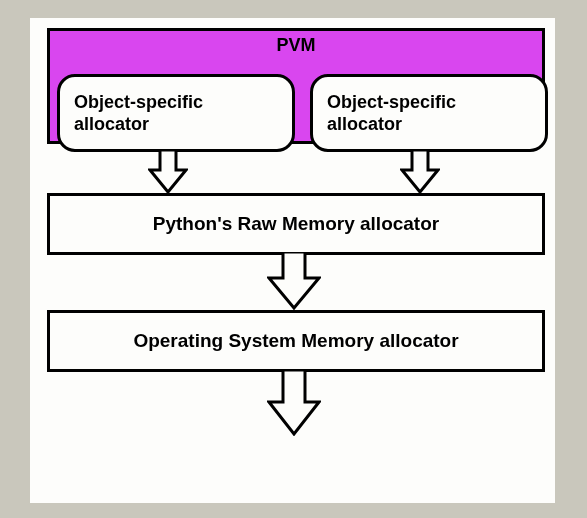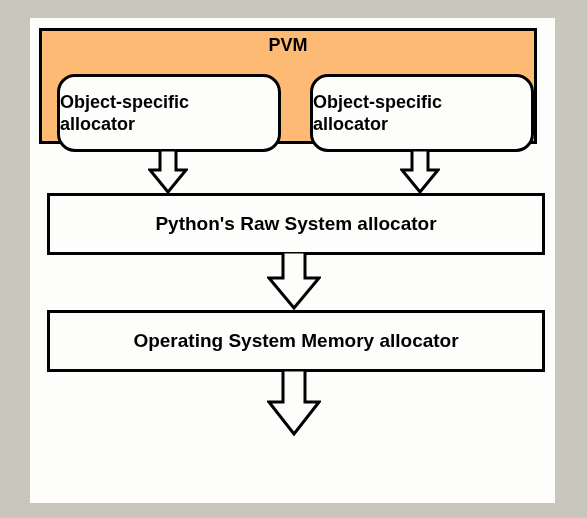--- a/index.html
+++ b/index.html
@@ -15,42 +15,43 @@
     .canvas {
       position: absolute;
       background: #fdfdfb;
       left: 30px;
       top: 18px;
       width: 525px;
       height: 485px;
     }
     .pvm-box {
       position: absolute;
-      left: 9px;
+      left: 17px;
       top: 10px;
       width: 492px;
       height: 110px;
       border: 3px solid #000;
-      background: #fdba74;
+      background: #d946ef;
       text-align: center;
     }
     .pvm-label {
       font-size: 18px;
       margin-top: 4px;
     }
     .obj-box {
       position: absolute;
       width: 218px;
       height: 72px;
       border: 3px solid #000;
       border-radius: 18px;
       background: #fdfdfb;
       display: flex;
       align-items: center;
       justify-content: flex-start;
+      padding-left: 14px;
       font-size: 18px;
       line-height: 1.25;
     }
     .obj-left { left: 27px; top: 56px; }
     .obj-right { left: 280px; top: 56px; }
     .raw-box {
       position: absolute;
       left: 17px;
       top: 175px;
       width: 492px;
@@ -112,21 +113,21 @@
   </div>
 
   <svg class="arrow" style="left:118px; top:132px;" width="40" height="44">
     <path d="M12 0 L12 20 L2 20 L20 42 L38 20 L28 20 L28 0 Z" fill="#fdfdfb" stroke="#000" stroke-width="3"></path>
   </svg>
   <svg class="arrow" style="left:370px; top:132px;" width="40" height="44">
     <path d="M12 0 L12 20 L2 20 L20 42 L38 20 L28 20 L28 0 Z" fill="#fdfdfb" stroke="#000" stroke-width="3"></path>
   </svg>
 
   <div class="raw-box">
-    <span>Python's Raw System allocator</span>
+    <span>Python's Raw Memory allocator</span>
   </div>
 
   <svg class="arrow" style="left:237px; top:234px;" width="54" height="58">
     <path d="M16 0 L16 26 L2 26 L27 56 L52 26 L38 26 L38 0 Z" fill="#fdfdfb" stroke="#000" stroke-width="3"></path>
   </svg>
 
   <div class="os-box">
     <span>Operating System Memory allocator</span>
   </div>
 

